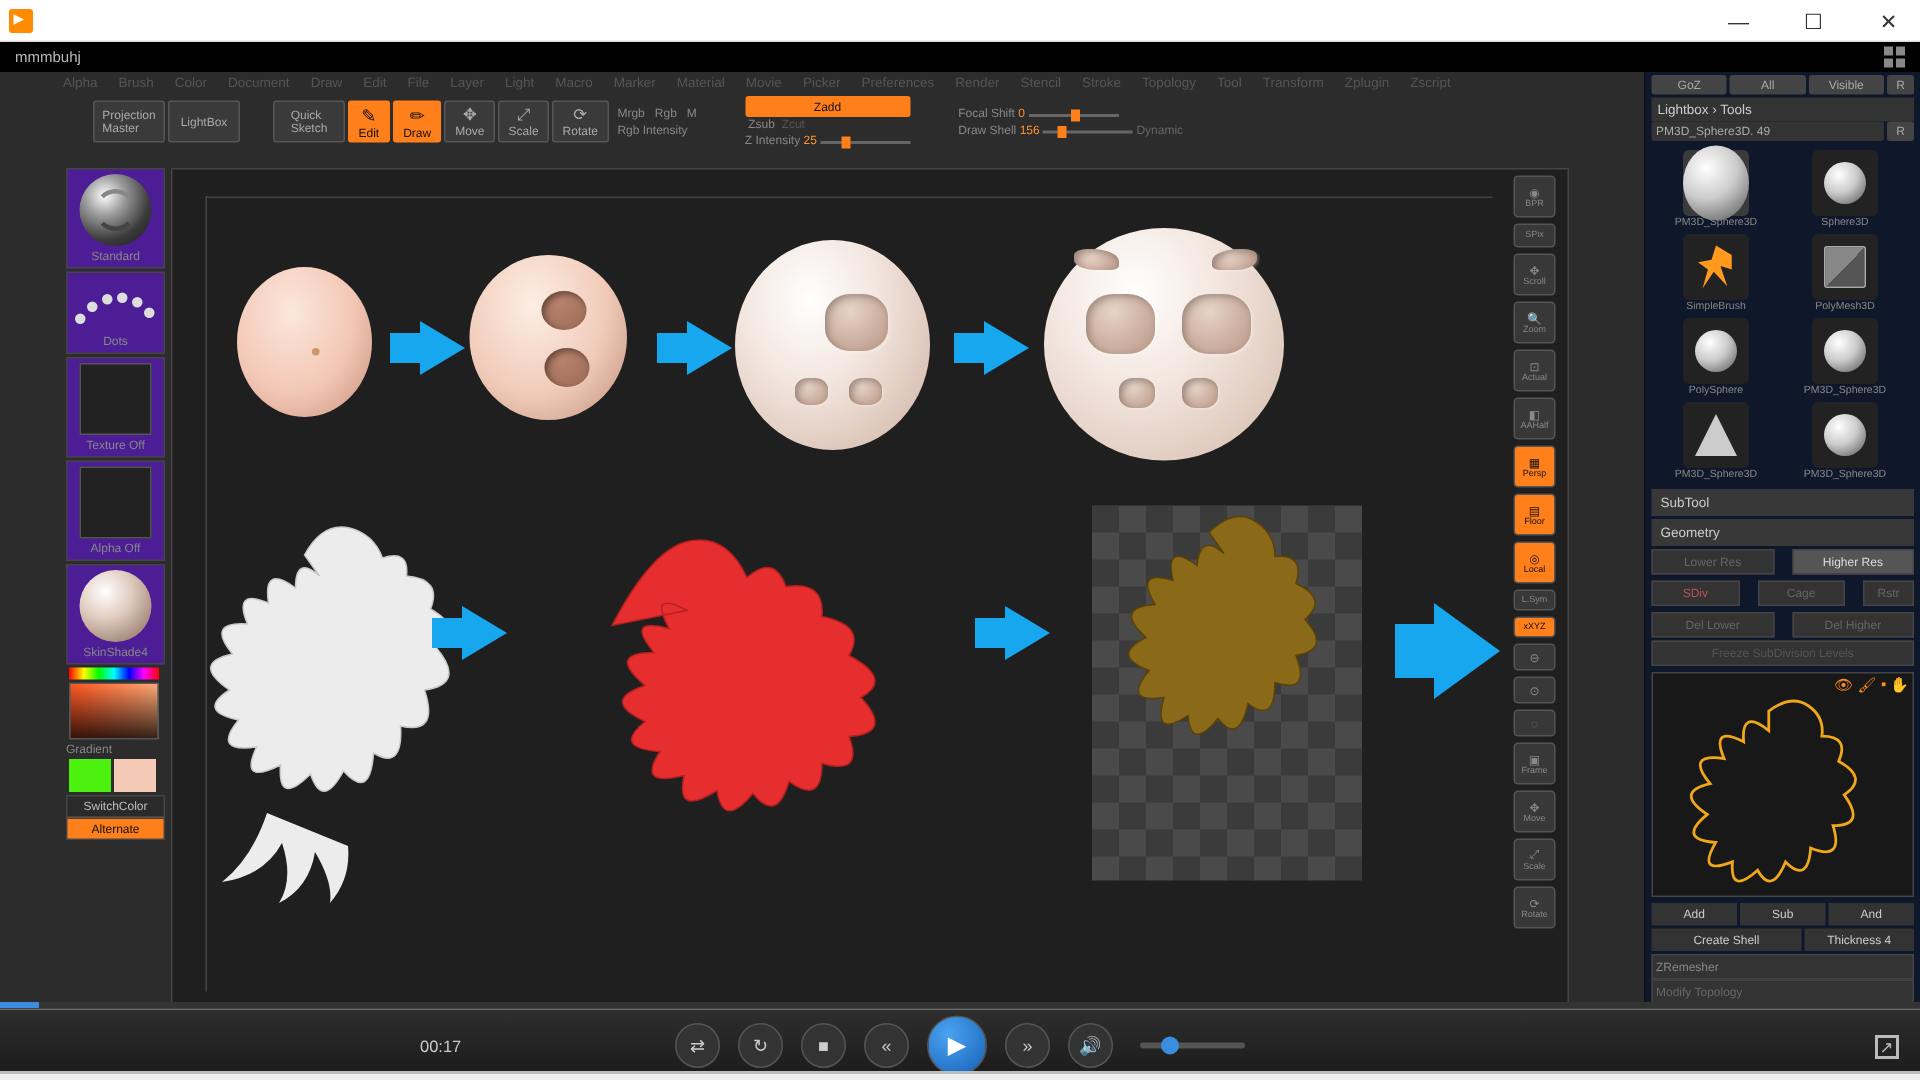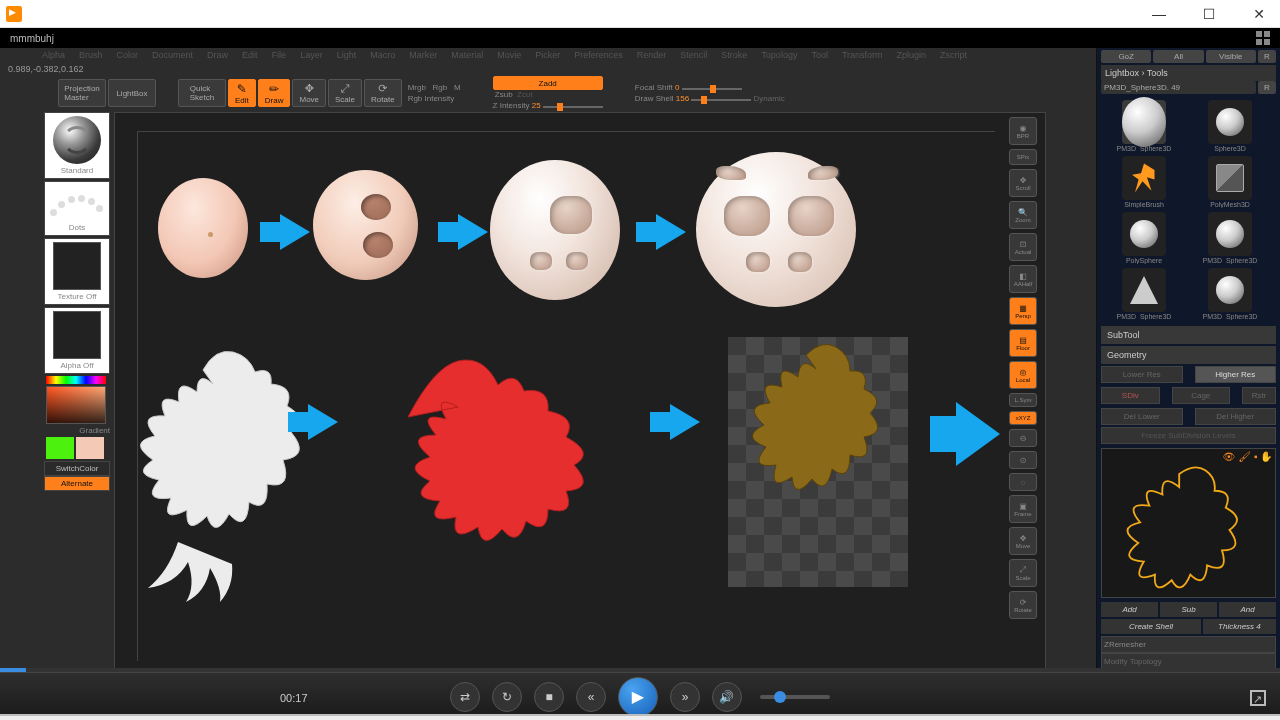--- a/index.html
+++ b/index.html
@@ -10,31 +10,31 @@
   .win-controls { margin-left: auto; display: flex; gap: 20px; font-size: 14px; color: #333; }
   .win-controls span { cursor: pointer; width:30px; text-align:center;}
   .app-bar { height: 20px; background: #000; color: #bbb; display: flex; align-items: center; padding: 0 10px; font-size: 10px; }
   .app-bar .flex-spacer { flex: 1; }
   .mosaic { width: 14px; height: 14px; display:grid; grid-template-columns:1fr 1fr; gap:2px;}
   .mosaic div{background:#888;}
   .zbrush { background: #2c2c2c; height: 624px; position: relative; color: #bfbfbf; font-size: 9px; }
   .menubar { height: 16px; display:flex; gap:14px; padding:2px 42px; color:#555; font-size:9px;}
   .menubar span{cursor:pointer;}
   .coord { padding: 0 8px; font-size: 9px; color:#999; height:12px;}
-  .toolbar-row { height: 34px; display: flex; align-items: center; padding: 2px 58px; gap: 2px; }
+  .toolbar-row { height: 34px; display: flex; align-items: center; padding: 2px 42px; gap: 2px; margin-left: 20px; }
   .tb-btn { background: #3a3a3a; border: 1px solid #555; padding: 2px 6px; font-size: 8px; color: #aaa; height: 28px; display:flex; flex-direction:column; justify-content:center; align-items:center; border-radius:2px;}
   .tb-btn.double{width:48px;}
   .tb-btn.orange { background: #ff7f1a; color: #111; border-color:#ff7f1a;}
   .info-col { display:flex; flex-direction:column; font-size:8px; color:#888; gap:2px; margin-left:4px;}
   .info-val { color:#ff9030;}
   .slider-mark{height:2px; background:#666; width:60px; position:relative;}
   .slider-mark .knob{position:absolute; width:6px; height:8px; background:#ff7f1a; top:-3px;}
   .main-area { position: absolute; top: 62px; left: 42px; right: 232px; bottom: 0; display:flex;}
   .left-panel { width: 70px; display: flex; flex-direction: column; gap: 2px; padding: 2px;}
-  .lp-slot { background:#ffffff; border:1px solid #444; width:66px; display:flex; flex-direction:column; align-items:center; justify-content:center; padding:3px;}
+  .lp-slot { background:#4c1d95; border:1px solid #444; width:66px; display:flex; flex-direction:column; align-items:center; justify-content:center; padding:3px;}
   .lp-slot .caption{font-size:8px; color:#888; margin-top:2px;}
   .sphere { width: 48px; height: 48px; border-radius: 50%; background: radial-gradient(circle at 35% 30%, #fff, #bbb 40%, #555 80%); }
   .sphere.brush{background: radial-gradient(circle at 35% 30%, #fff, #999 30%, #3a3a3a 65%, #222 90%); position:relative;}
   .sphere.brush::after{content:""; position:absolute; inset:10px; border-radius:50%; border:3px solid #666; border-color:#888 transparent #444 transparent;}
   .dots-arc { width:58px; height:36px; position:relative;}
   .dots-arc .d{position:absolute; width:7px; height:7px; background:#ddd; border-radius:50%;}
   .alpha-blank{width:48px; height:48px; background:#222; border:1px solid #555;}
   .grad-sphere{width:48px;height:48px;border-radius:50%;background:radial-gradient(circle at 35% 30%,#fff,#e0cbbf 40%,#a08878 80%);}
   .color-picker { width:66px; }
   .hue-square{width:60px; height:38px; background:linear-gradient(to right, #ff5522, #ffaa77), linear-gradient(to bottom, rgba(255,255,255,.8), rgba(0,0,0,.8)); background-blend-mode:multiply; border:1px solid #555; margin:2px;}
@@ -78,21 +78,21 @@
   .cone{width:0;height:0;border-left:14px solid transparent;border-right:14px solid transparent;border-bottom:28px solid #ccc;}
   .section-hdr{background:#383838; font-size:9px; padding:4px 6px; color:#ccc; margin-top:2px;}
   .geo-row{display:flex; gap:12px; margin:2px 0;}
   .geo-btn{flex:1; background:#333; font-size:8px; padding:3px 2px; text-align:center; color:#666; border:1px solid #444;}
   .geo-btn.hi{background:#555; color:#ddd;}
   .preview{flex:1; background:#181818; border:1px solid #444; margin:4px 0; position:relative; min-height:150px;}
   .preview-icons{position:absolute; top:2px; right:2px; display:flex; gap:3px;}
   .preview-icons span{font-size:10px; color:#ff8822;}
   .gold-creature{position:absolute; inset:12px;}
   .bottom-adds{display:flex; gap:2px; margin-bottom:2px;}
-  .bottom-adds .b{flex:1; background:#333; font-size:8px; padding:3px; text-align:center; color:#ccc; cursor:pointer;font-style:italic;}
+  .bottom-adds .b{flex:1; background:#333; font-size:8px; padding:3px; text-align:center; color:#ccc; cursor:pointer;}
   .player { position: absolute; left: 0; right: 0; bottom: 0; height: 48px; background: linear-gradient(#2e2e2e,#1a1a1a); display: flex; align-items: center; justify-content: center; gap: 12px; border-top:1px solid #444;}
   .progress { position:absolute; top:-5px; left:0; right:0; height:4px; background:#333;}
   .progress .fill{height:100%; width:2%; background:#3a8de0;}
   .p-btn { width: 30px; height: 30px; border-radius: 50%; background: #333; border:1px solid #555; display:flex; align-items:center;justify-content:center; color:#ccc; font-size:12px; cursor:pointer;}
   .p-btn.play{width:40px;height:40px; background:radial-gradient(circle at 35% 30%, #4aa3f0, #1560b8); color:#fff; font-size:16px;}
   .timecode{position:absolute; left:280px; bottom:16px; font-size:11px; color:#ccc;}
   .vol-bar{width:70px; height:4px; background:#555; border-radius:2px; position:relative; margin-left:6px;}
   .vol-bar .k{position:absolute; left:20%; top:-4px; width:12px;height:12px; border-radius:50%; background:#3a8de0;}
   .expand-icon{position:absolute; right:14px; bottom:14px; width:16px;height:16px; border:2px solid #bbb; cursor:pointer;}
   .expand-icon::after{content:"↗"; color:#bbb; font-size:11px; position:relative; top:-3px; left:1px;}
@@ -141,21 +141,20 @@
       <span>Preferences</span>
       <span>Render</span>
       <span>Stencil</span>
       <span>Stroke</span>
       <span>Topology</span>
       <span>Tool</span>
       <span>Transform</span>
       <span>Zplugin</span>
       <span>Zscript</span>
   </div>
-  <div class="coord">0.989,-0.382,0.162</div>
 
   <div class="toolbar-row">
     <div class="tb-btn double" style="white-space:pre-line;">Projection
 Master</div>
     <div class="tb-btn double">LightBox</div>
     <div style="width:18px"></div>
     <div class="tb-btn double" style="white-space:pre-line;">Quick
 Sketch</div>
     <div class="tb-btn orange">
         <span style="font-size:12px">✎</span>
@@ -216,24 +215,28 @@
         <div class="caption">Dots</div>
       </div>
       <div class="lp-slot">
           <div class="alpha-blank"></div>
           <div class="caption">Texture Off</div>
         </div>
       <div class="lp-slot">
           <div class="alpha-blank"></div>
           <div class="caption">Alpha Off</div>
         </div>
+      <div class="lp-slot">
+          <div class="grad-sphere"></div>
+          <div class="caption">SkinShade4</div>
+        </div>
       <div class="color-picker">
         <div class="hue-bar" style="position:relative;top:0"></div>
         <div class="hue-square"></div>
-        <div class="caption" style="text-align:right;font-size:8px;color:#888">Gradient</div>
+        <div class="caption" style="text-align:left;font-size:8px;color:#888">Gradient</div>
         <div class="color-sw">
             <div class="sw green"></div>
             <div class="sw skin"></div>
           </div>
         <div class="tiny-btn">SwitchColor</div>
         <div class="tiny-btn orange">Alternate</div>
       </div>
     </div>
 
     <div class="canvas">

